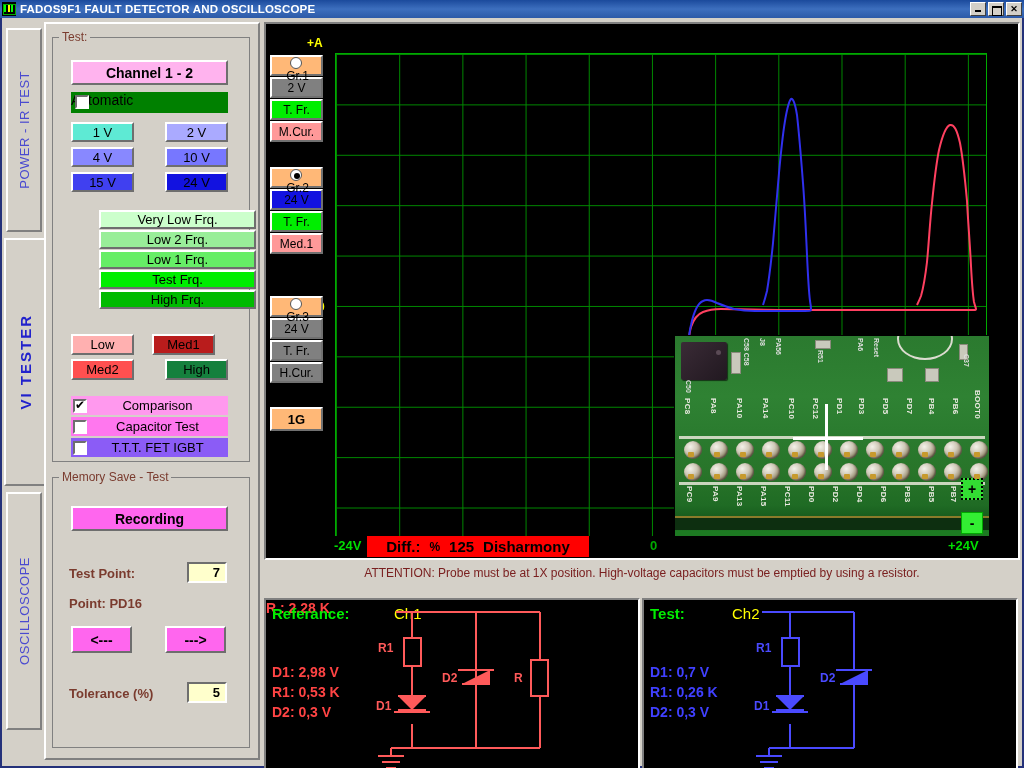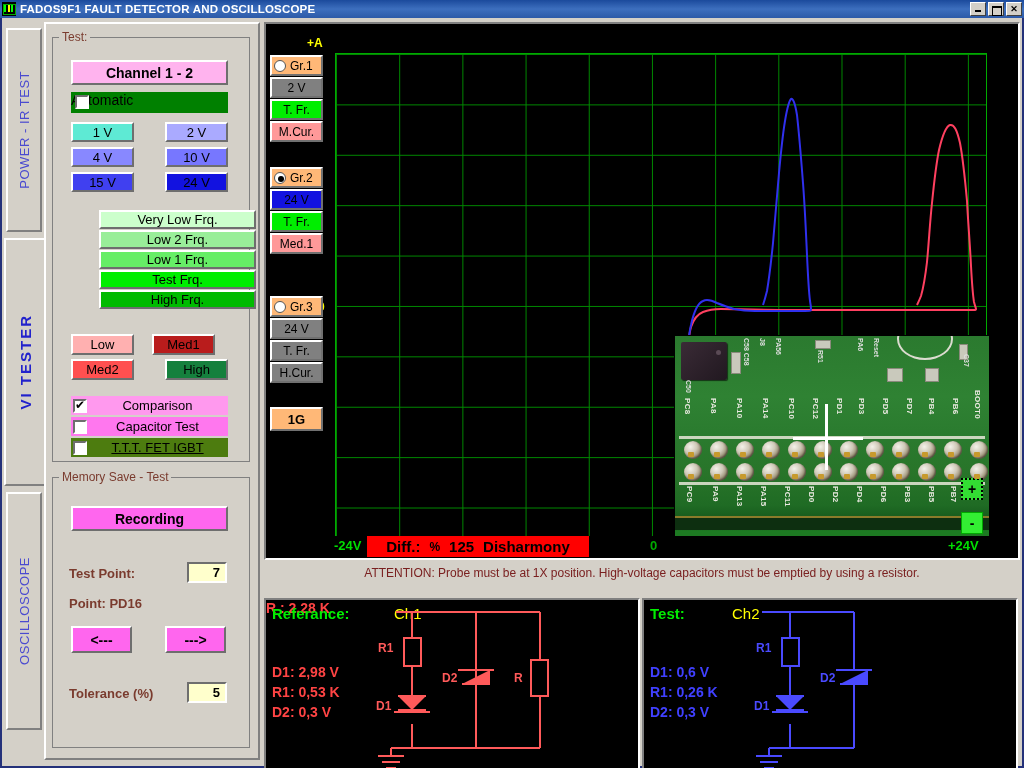--- a/index.html
+++ b/index.html
@@ -146,21 +146,21 @@
     background: #fff; border: 2px solid; border-color: #6e6e6e #ffffff #ffffff #6e6e6e;
     position: relative; flex: none;
   }
   .chkrow .cb.checked::after {
     content: "✔"; position: absolute; left: 0px; top: -3px;
     font-size: 12px; color: #000; line-height: 14px;
   }
   .chkrow .lbl { flex: 1; text-align: center; }
   #chk-comparison { top: 352px; background: #ff99ee; }
   #chk-capacitor  { top: 373px; background: #ff77ee; }
-  #chk-ttt        { top: 394px; background: #4d7c0f; text-decoration: underline; }
+  #chk-ttt        { top: 394px; background: #8b5cf6; }
 
   #btn-recording {
     position: absolute; left: 18px; top: 22px; width: 157px; height: 25px;
     background: #ff66ee; font-weight: bold; font-size: 14px;
   }
   .memlabel {
     position: absolute; font-size: 13px; font-weight: bold; color: #7a3b2e;
   }
   #lbl-testpoint { left: 16px; top: 82px; }
   #lbl-point     { left: 16px; top: 112px; }
@@ -199,21 +199,21 @@
   #ax-minusA { left: 48px;  top: 521px; color: #ffff00; }
 
   
   .grpbox { position: absolute; left: 4px; width: 53px; }
   .grprow {
     height: 21px; margin-bottom: 1px; font-size: 12px; color: #000;
     border: 2px solid; border-color: #ffffff #707070 #707070 #ffffff;
     display: flex; align-items: center; justify-content: center; text-align: center;
     white-space: nowrap;
   }
-  .grprow.hdr { background: #ffb877; justify-content: flex-start; padding-left: 2px; }
+  .grprow.hdr { background: #ffb877; justify-content: flex-start; padding-left: 2px; flex-direction: column; }
   .grprow .radio {
     width: 12px; height: 12px; border-radius: 50%; background: #fff;
     border: 1px solid #555; margin-right: 4px; flex: none; position: relative;
   }
   .grprow .radio.on::after {
     content: ""; position: absolute; left: 3px; top: 3px;
     width: 6px; height: 6px; border-radius: 50%; background: #000;
   }
   .grprow.volt-off { background: #808080; }
   .grprow.volt-on  { background: #1212e0; color: #000; }
@@ -628,21 +628,21 @@
           <text x="176" y="82">D2</text>
           <text x="248" y="82">R</text>
         </g>
       </svg>
     </div>
 
     <div class="circ" id="circ-test">
       <div class="hdr-title">Test:</div>
       <div class="hdr-ch" id="test-ch">Ch2</div>
       <div class="vals" id="test-vals">
-        <div>D1: 0,6 V</div>
+        <div>D1: 0,7 V</div>
         <div>R1: 0,26 K</div>
         <div>D2: 0,3 V</div>
       </div>
       <svg width="376" height="182" viewBox="0 0 376 182">
         <g stroke="#4a4aff" stroke-width="2" fill="none">
           <path d="M 118,12 L 210,12"></path>
           <path d="M 146,12 L 146,38"></path>
           <path d="M 146,66 L 146,96"></path>
           <rect x="138" y="38" width="17" height="28"></rect>
           <path d="M 146,124 L 146,148 L 210,148"></path>

